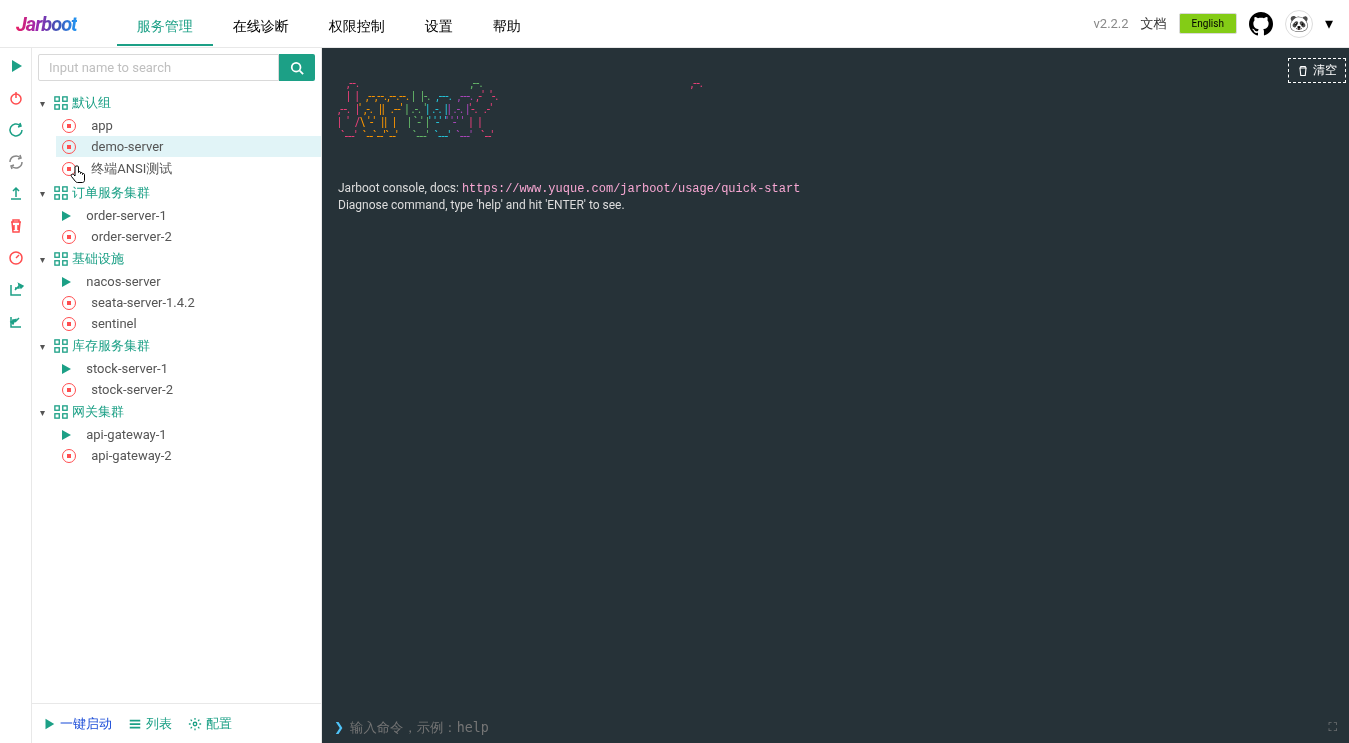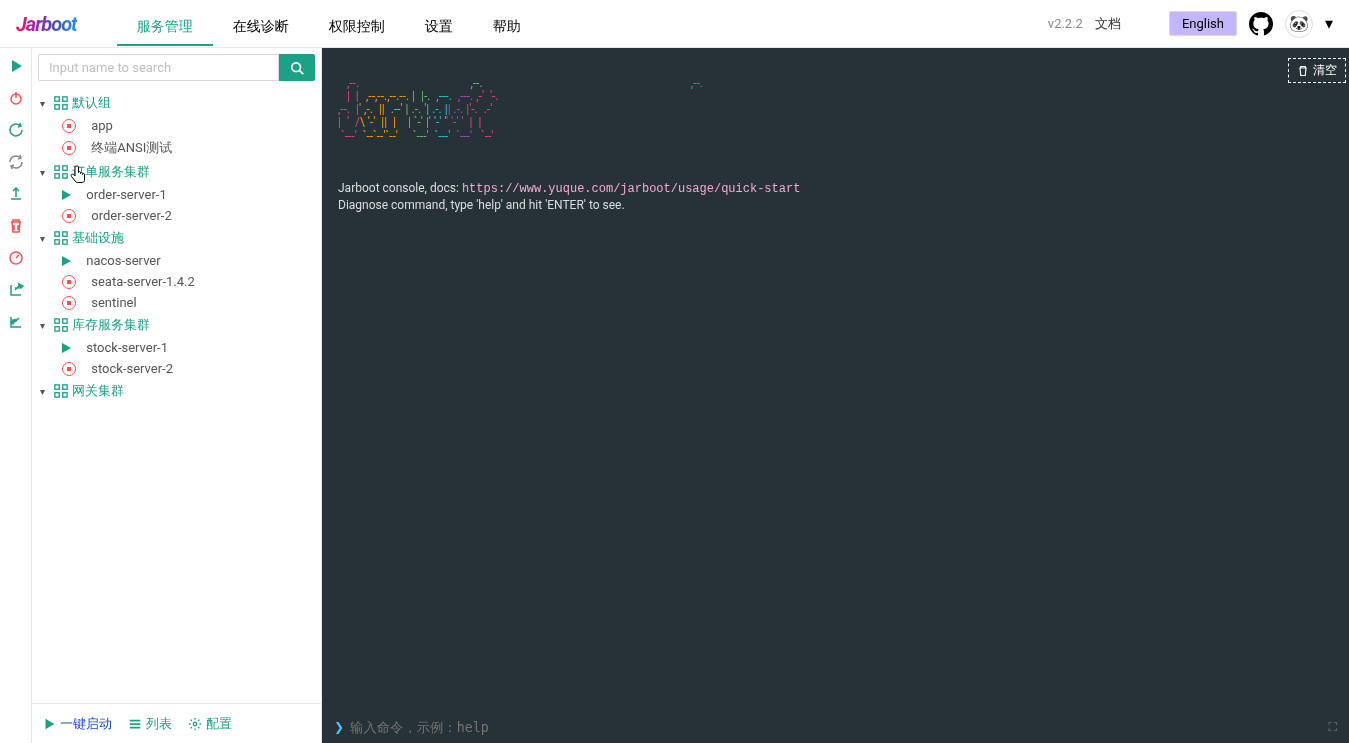--- a/index.html
+++ b/index.html
@@ -6,21 +6,21 @@
     body { background: #fff; overflow: hidden; }
     
     .header { height: 48px; display: flex; align-items: center; padding: 0 16px; border-bottom: 1px solid #e8e8e8; }
     .logo { font-size: 20px; font-weight: bold; font-style: italic; background: linear-gradient(90deg, #e91e63, #9c27b0, #3f51b5, #2196f3); -webkit-background-clip: text; -webkit-text-fill-color: transparent; margin-right: 40px; letter-spacing: -1px; }
     .nav { display: flex; gap: 0; flex: 1; }
     .nav-item { padding: 0 20px; height: 44px; line-height: 48px; cursor: pointer; color: #000; border-bottom: 2px solid transparent; font-size: 14px; }
     .nav-item.active { color: #1ca086; border-bottom-color: #1ca086; }
     .header-right { display: flex; align-items: center; gap: 12px; }
     .version { color: #888; font-size: 13px; }
     .doc-link { color: #333; font-size: 13px; cursor: pointer; }
-    .lang-btn { padding: 4px 12px; border: 1px solid #d9d9d9; background: #c4b5fd; border-radius: 2px; cursor: pointer; font-size: 13px; margin-left: 36px; }
+    .lang-btn { padding: 4px 12px; border: 1px solid #d9d9d9; background: #84cc16; border-radius: 2px; cursor: pointer; font-size: 10px; }
     .github-icon { width: 24px; height: 24px; cursor: pointer; }
     .avatar { width: 28px; height: 28px; border-radius: 50%; background: #fff; border: 1px solid #ddd; display: flex; align-items: center; justify-content: center; cursor: pointer; font-size: 16px; }
     .dropdown-arrow { cursor: pointer; }
     
     .main { display: flex; height: calc(100vh - 48px); }
     .toolbar { width: 32px; border-right: 1px solid #e8e8e8; display: flex; flex-direction: column; padding-top: 8px; gap: 12px; align-items: center; }
     .toolbar-icon { width: 20px; height: 20px; cursor: pointer; display: flex; align-items: center; justify-content: center; }
     .ic-green { color: #1ca086; }
     .ic-red { color: #ff4d4f; }
     
@@ -162,20 +162,21 @@
             <svg width="14" height="14" viewBox="0 0 16 16" fill="none" stroke="#1ca086" stroke-width="1.5">
               <rect x="1" y="1" width="5" height="5"></rect>
               <rect x="10" y="1" width="5" height="5"></rect>
               <rect x="1" y="10" width="5" height="5"></rect>
               <rect x="10" y="10" width="5" height="5"></rect>
             </svg>
             <span class="group-label">默认组</span>
           </div>
           <div class="tree-children">
             <div class="tree-item"><span class="status-icon status-stopped"></span>&nbsp;<span>app</span></div>
+            <div class="tree-item selected"><span class="status-icon status-stopped"></span>&nbsp;<span>demo-server</span></div>
             <div class="tree-item"><span class="status-icon status-stopped"></span>&nbsp;<span>终端ANSI测试</span></div>
           </div>
         </div>
         <div class="tree-group">
           <div class="group-header">
             <span class="group-caret">▾</span>
             <svg width="14" height="14" viewBox="0 0 16 16" fill="none" stroke="#1ca086" stroke-width="1.5">
               <rect x="1" y="1" width="5" height="5"></rect>
               <rect x="10" y="1" width="5" height="5"></rect>
               <rect x="1" y="10" width="5" height="5"></rect>
@@ -224,20 +225,24 @@
         <div class="tree-group">
           <div class="group-header">
             <span class="group-caret">▾</span>
             <svg width="14" height="14" viewBox="0 0 16 16" fill="none" stroke="#1ca086" stroke-width="1.5">
               <rect x="1" y="1" width="5" height="5"></rect>
               <rect x="10" y="1" width="5" height="5"></rect>
               <rect x="1" y="10" width="5" height="5"></rect>
               <rect x="10" y="10" width="5" height="5"></rect>
             </svg>
             <span class="group-label">网关集群</span>
+          </div>
+          <div class="tree-children">
+            <div class="tree-item"><span class="status-icon status-running"></span>&nbsp;<span>api-gateway-1</span></div>
+            <div class="tree-item"><span class="status-icon status-stopped"></span>&nbsp;<span>api-gateway-2</span></div>
           </div>
         </div>
       </div>
     <div class="bottom-bar">
       <div class="bb-item">
         <svg width="14" height="14" viewBox="0 0 16 16" fill="#1ca086">
             <path d="M4 2l10 6-10 6z"></path>
           </svg>
         <span>一键启动</span>
       </div>

